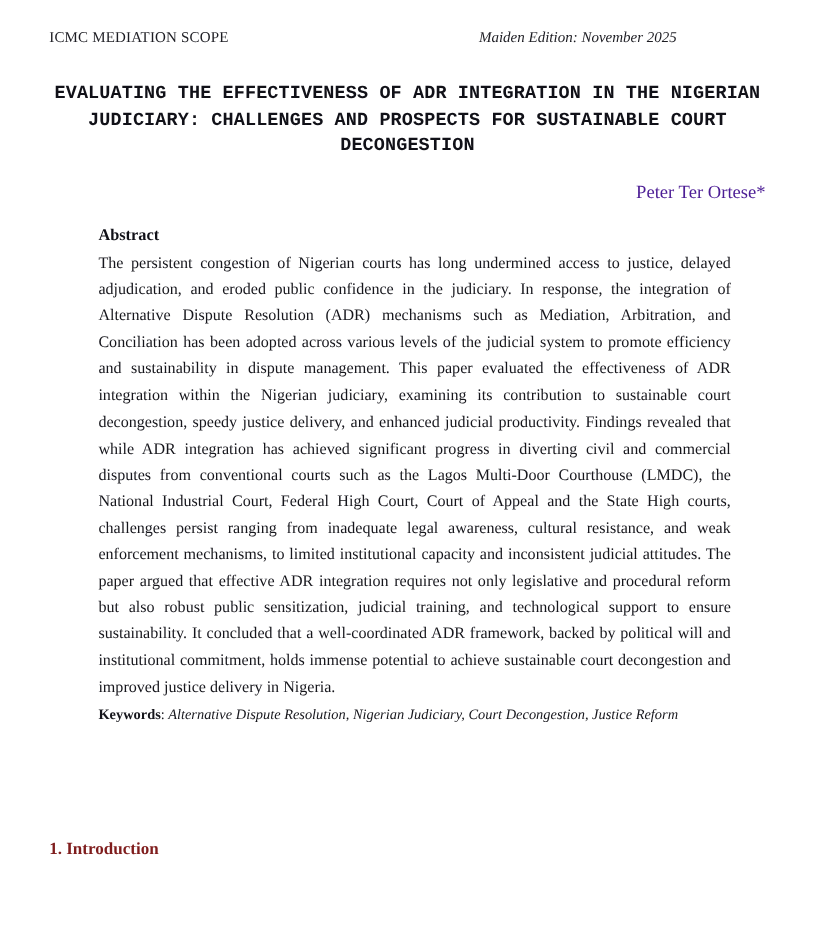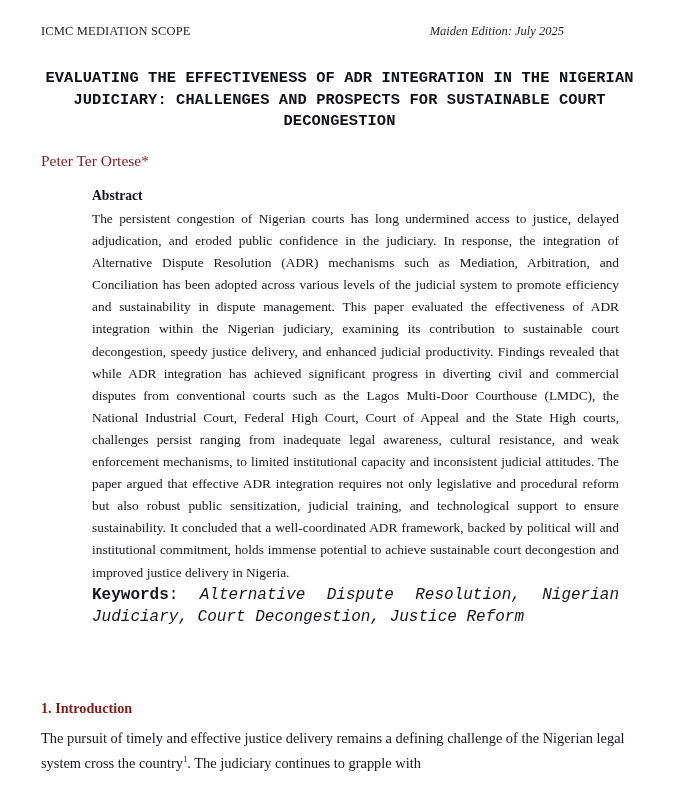--- a/index.html
+++ b/index.html
@@ -68,29 +68,29 @@
     text-transform: uppercase;
     letter-spacing: 0.1px;
     color: #111118;
   }
   .author-line {
     margin: 0;
     padding-top: 19px;
     font-family: "Liberation Serif", "DejaVu Serif", serif;
     font-size: 15.5px;
     font-weight: normal;
-    text-align: left;
-    color: #7f1d1d;
+    text-align: right;
+    color: #4c1d95;
   }
 
   
   .abstract-block {
     position: absolute;
     top: 188px;
-    left: 92px;
+    left: 82px;
     width: 527px;
   }
   .abstract-heading {
     margin: 0 0 4px 0;
     font-family: "Liberation Serif", "DejaVu Serif", serif;
     font-size: 13.6px;
     font-weight: bold;
     color: #111118;
   }
   .abstract-text {
@@ -98,22 +98,22 @@
     font-family: "Liberation Serif", "DejaVu Serif", serif;
     font-size: 13.4px;
     line-height: 22.1px;
     text-align: justify;
     text-justify: inter-word;
     color: #16161c;
     hyphens: none;
   }
   .keywords-line {
     margin: 0;
-    font-family: Liberation Mono, monospace;
-    font-size: 16px;
+    font-family: Liberation Serif, serif;
+    font-size: 12px;
     font-style: italic;
     line-height: 22.1px;
     text-align: justify;
     color: #16161c;
   }
   .keywords-label {
     font-weight: bold;
     font-style: normal;
   }
   .keywords-colon {
@@ -148,36 +148,33 @@
     line-height: 0;
   }
 </style>
 </head>
 <body>
 
 <div class="page">
 
   <div class="running-head">
     <span class="rh-left">ICMC MEDIATION SCOPE</span>
-    <span class="rh-right">Maiden Edition: July 2025</span>
+    <span class="rh-right">Maiden Edition: November 2025</span>
   </div>
 
   <div class="title-block">
     <h1 class="paper-title">EVALUATING THE EFFECTIVENESS OF ADR INTEGRATION IN THE NIGERIAN JUDICIARY: CHALLENGES AND PROSPECTS FOR SUSTAINABLE COURT DECONGESTION</h1>
     <p class="author-line">Peter Ter Ortese*</p>
   </div>
 
   <div class="abstract-block">
     <h2 class="abstract-heading">Abstract</h2>
     <p class="abstract-text">The persistent congestion of Nigerian courts has long undermined access to justice, delayed adjudication, and eroded public confidence in the judiciary. In response, the integration of Alternative Dispute Resolution (ADR) mechanisms such as Mediation, Arbitration, and Conciliation has been adopted across various levels of the judicial system to promote efficiency and sustainability in dispute management. This paper evaluated the effectiveness of ADR integration within the Nigerian judiciary, examining its contribution to sustainable court decongestion, speedy justice delivery, and enhanced judicial productivity. Findings revealed that while ADR integration has achieved significant progress in diverting civil and commercial disputes from conventional courts such as the Lagos Multi-Door Courthouse (LMDC), the National Industrial Court, Federal High Court, Court of Appeal and the State High courts, challenges persist ranging from inadequate legal awareness, cultural resistance, and weak enforcement mechanisms, to limited institutional capacity and inconsistent judicial attitudes. The paper argued that effective ADR integration requires not only legislative and procedural reform but also robust public sensitization, judicial training, and technological support to ensure sustainability. It concluded that a well-coordinated ADR framework, backed by political will and institutional commitment, holds immense potential to achieve sustainable court decongestion and improved justice delivery in Nigeria.</p>
     <p class="keywords-line">
       <span class="keywords-label">Keywords</span><span class="keywords-colon">:</span><span> Alternative Dispute Resolution, Nigerian Judiciary, Court Decongestion, Justice Reform</span>
     </p>
   </div>
 
   <div class="section-block">
     <h2 class="section-heading">1. Introduction</h2>
-    <p class="body-text">
-      <span>The pursuit of timely and effective justice delivery remains a defining challenge of the Nigerian legal system cross the country</span><sup class="footnote-ref">1</sup><span>. The judiciary continues to grapple with</span>
-    </p>
   </div>
 
 </div>
 
 </body></html>

